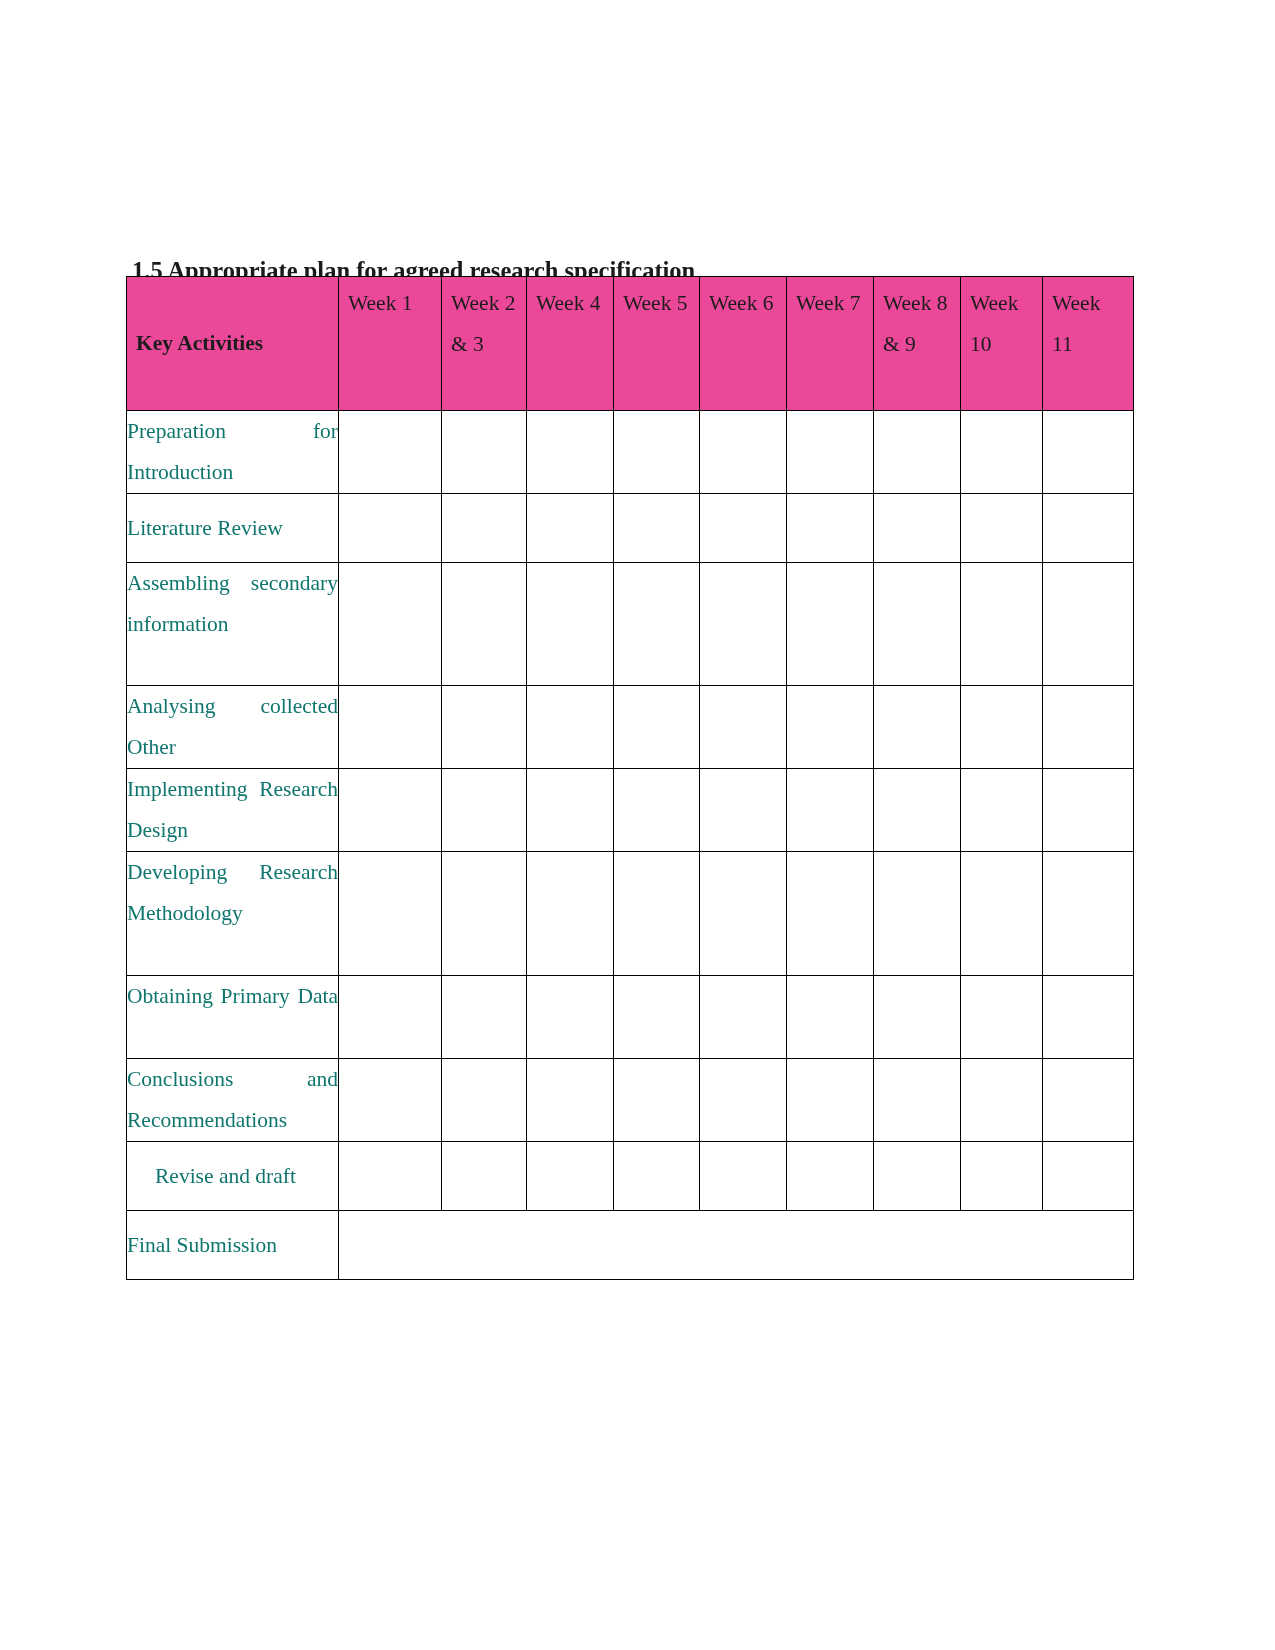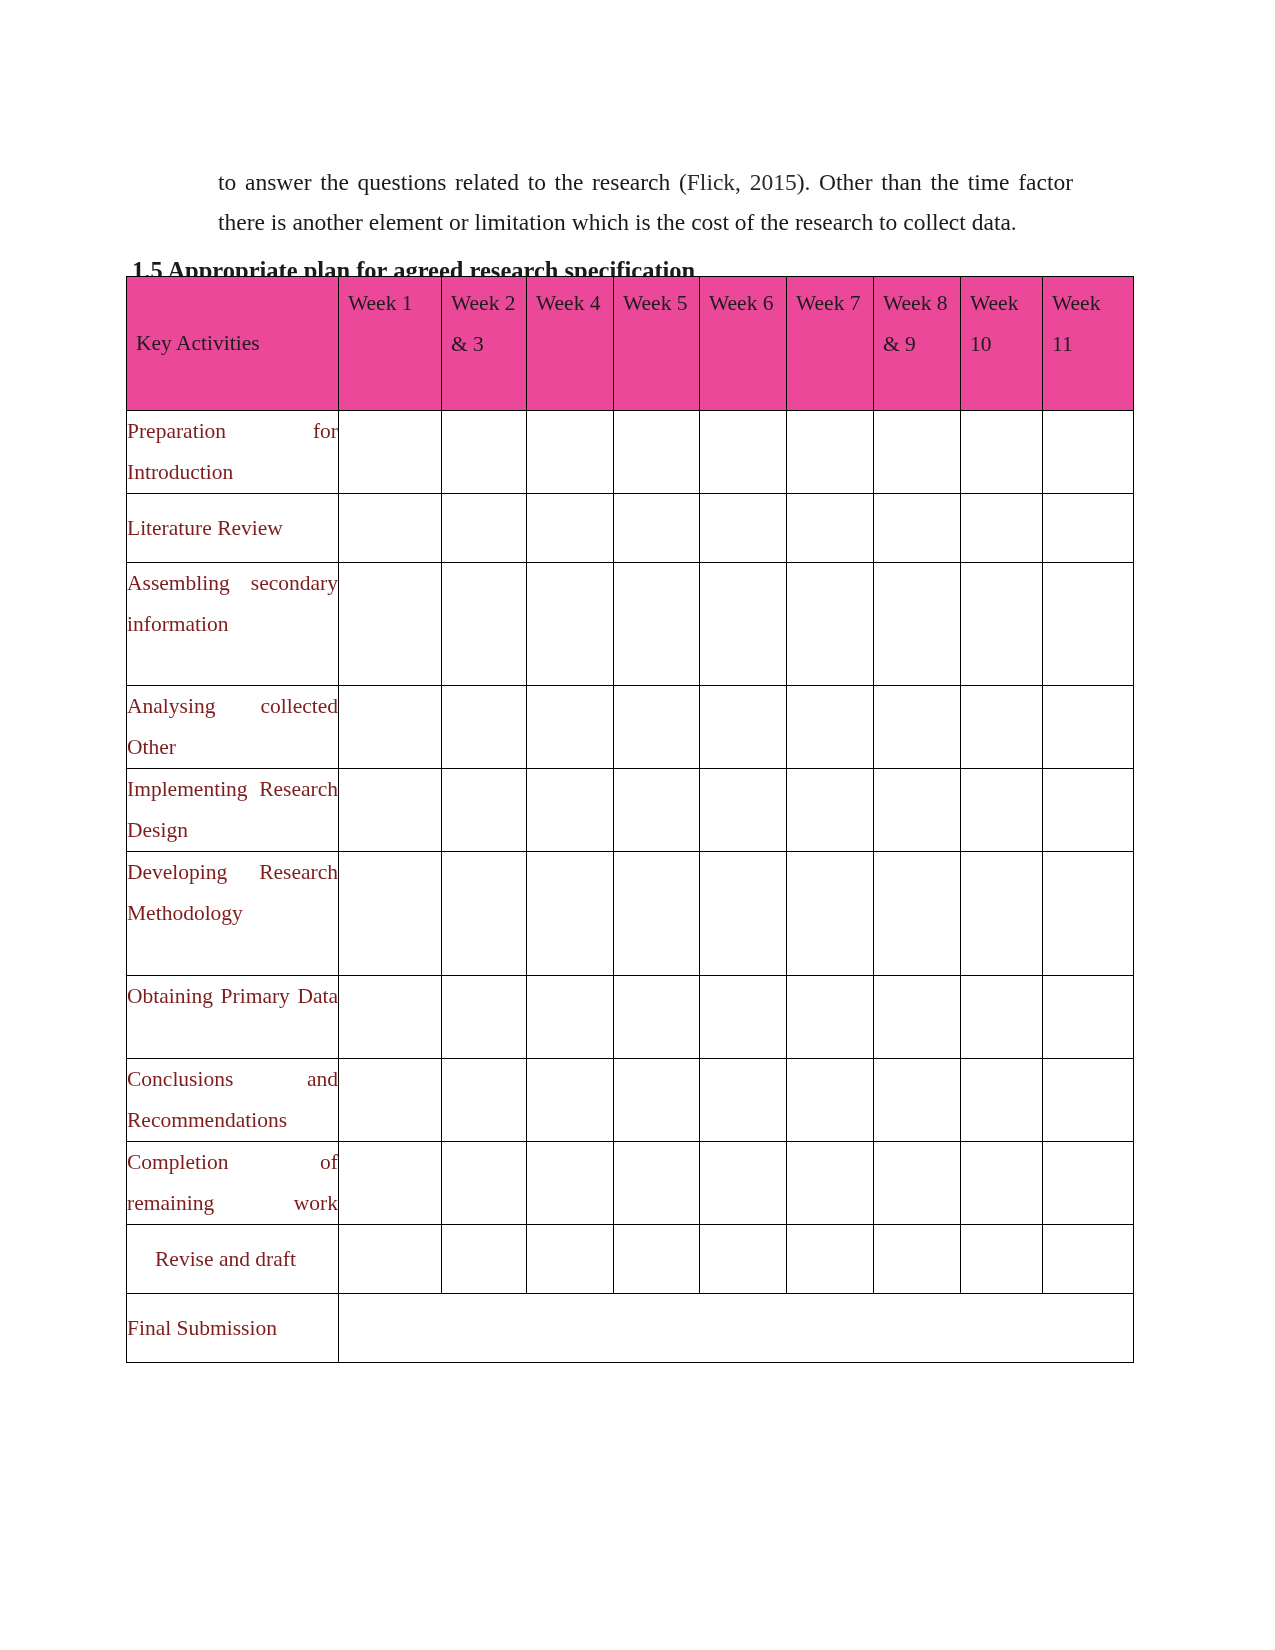--- a/index.html
+++ b/index.html
@@ -74,31 +74,32 @@
   tr.head td {
     background: #ec4899;
     height: 127px;
     color: #1c1c1c;
     padding: 6px 8px 0 9px;
     vertical-align: top;
   }
   tr.head td.keyact {
     vertical-align: middle;
     padding: 0 8px 0 9px;
+    font-weight: bold;
   }
   tr.head td.keyact .lbl { display: block; }
 
   
   td.activity {
     background: #e4e0ea;
     padding: 6px 9px 6px 9px;
     text-align: justify;
     text-justify: inter-word;
     vertical-align: top;
-    color: #7f1d1d;
+    color: #0f766e;
   }
   td.activity .lbl {
     display: block;
     text-align: justify;
     text-align-last: justify;
   }
   td.activity.single .lbl { text-align-last: left; }
 
   
   td.wk { background: #ffffff; }
@@ -132,21 +133,20 @@
   tr.r-lit td.activity,
   tr.r-revise td.activity { vertical-align: middle; }
   tr.r-lit td.activity .lbl,
   tr.r-revise td.activity .lbl { text-align-last: left; }
 </style>
 </head>
 <body>
 
 <div class="page">
 
-  <p class="para"><span>to answer the questions related to the research (</span><span class="cite">Flick, 2015</span><span>). Other than the time factor there is another element or limitation which is the cost of the research to collect data.</span></p>
 
   <h2 class="heading">1.5 Appropriate plan for agreed research specification</h2>
 
   <div class="table-wrap">
     <table class="gantt">
       <colgroup>
         <col style="width:212px">
         <col style="width:103px">
           <col style="width:85px">
           <col style="width:87px">
@@ -287,34 +287,20 @@
           <td class="wk"></td>
           <td class="wk"></td>
           <td class="wk"></td>
           <td class="wk"></td>
           <td class="wk"></td>
           <td class="wk"></td>
           <td class="wk bar-cyan"></td>
           <td class="wk"></td>
         </tr>
 
-        <tr class="r-compl">
-          <td class="activity">
-              <span class="lbl">Completion of remaining work</span>
-            </td>
-          <td class="wk"></td>
-          <td class="wk"></td>
-          <td class="wk"></td>
-          <td class="wk"></td>
-          <td class="wk"></td>
-          <td class="wk"></td>
-          <td class="wk"></td>
-          <td class="wk"></td>
-          <td class="wk bar-orange"></td>
-        </tr>
 
         <tr class="r-revise">
           <td class="activity single">
               <span class="lbl">Revise and draft</span>
             </td>
           <td class="wk"></td>
           <td class="wk"></td>
           <td class="wk"></td>
           <td class="wk"></td>
           <td class="wk"></td>

